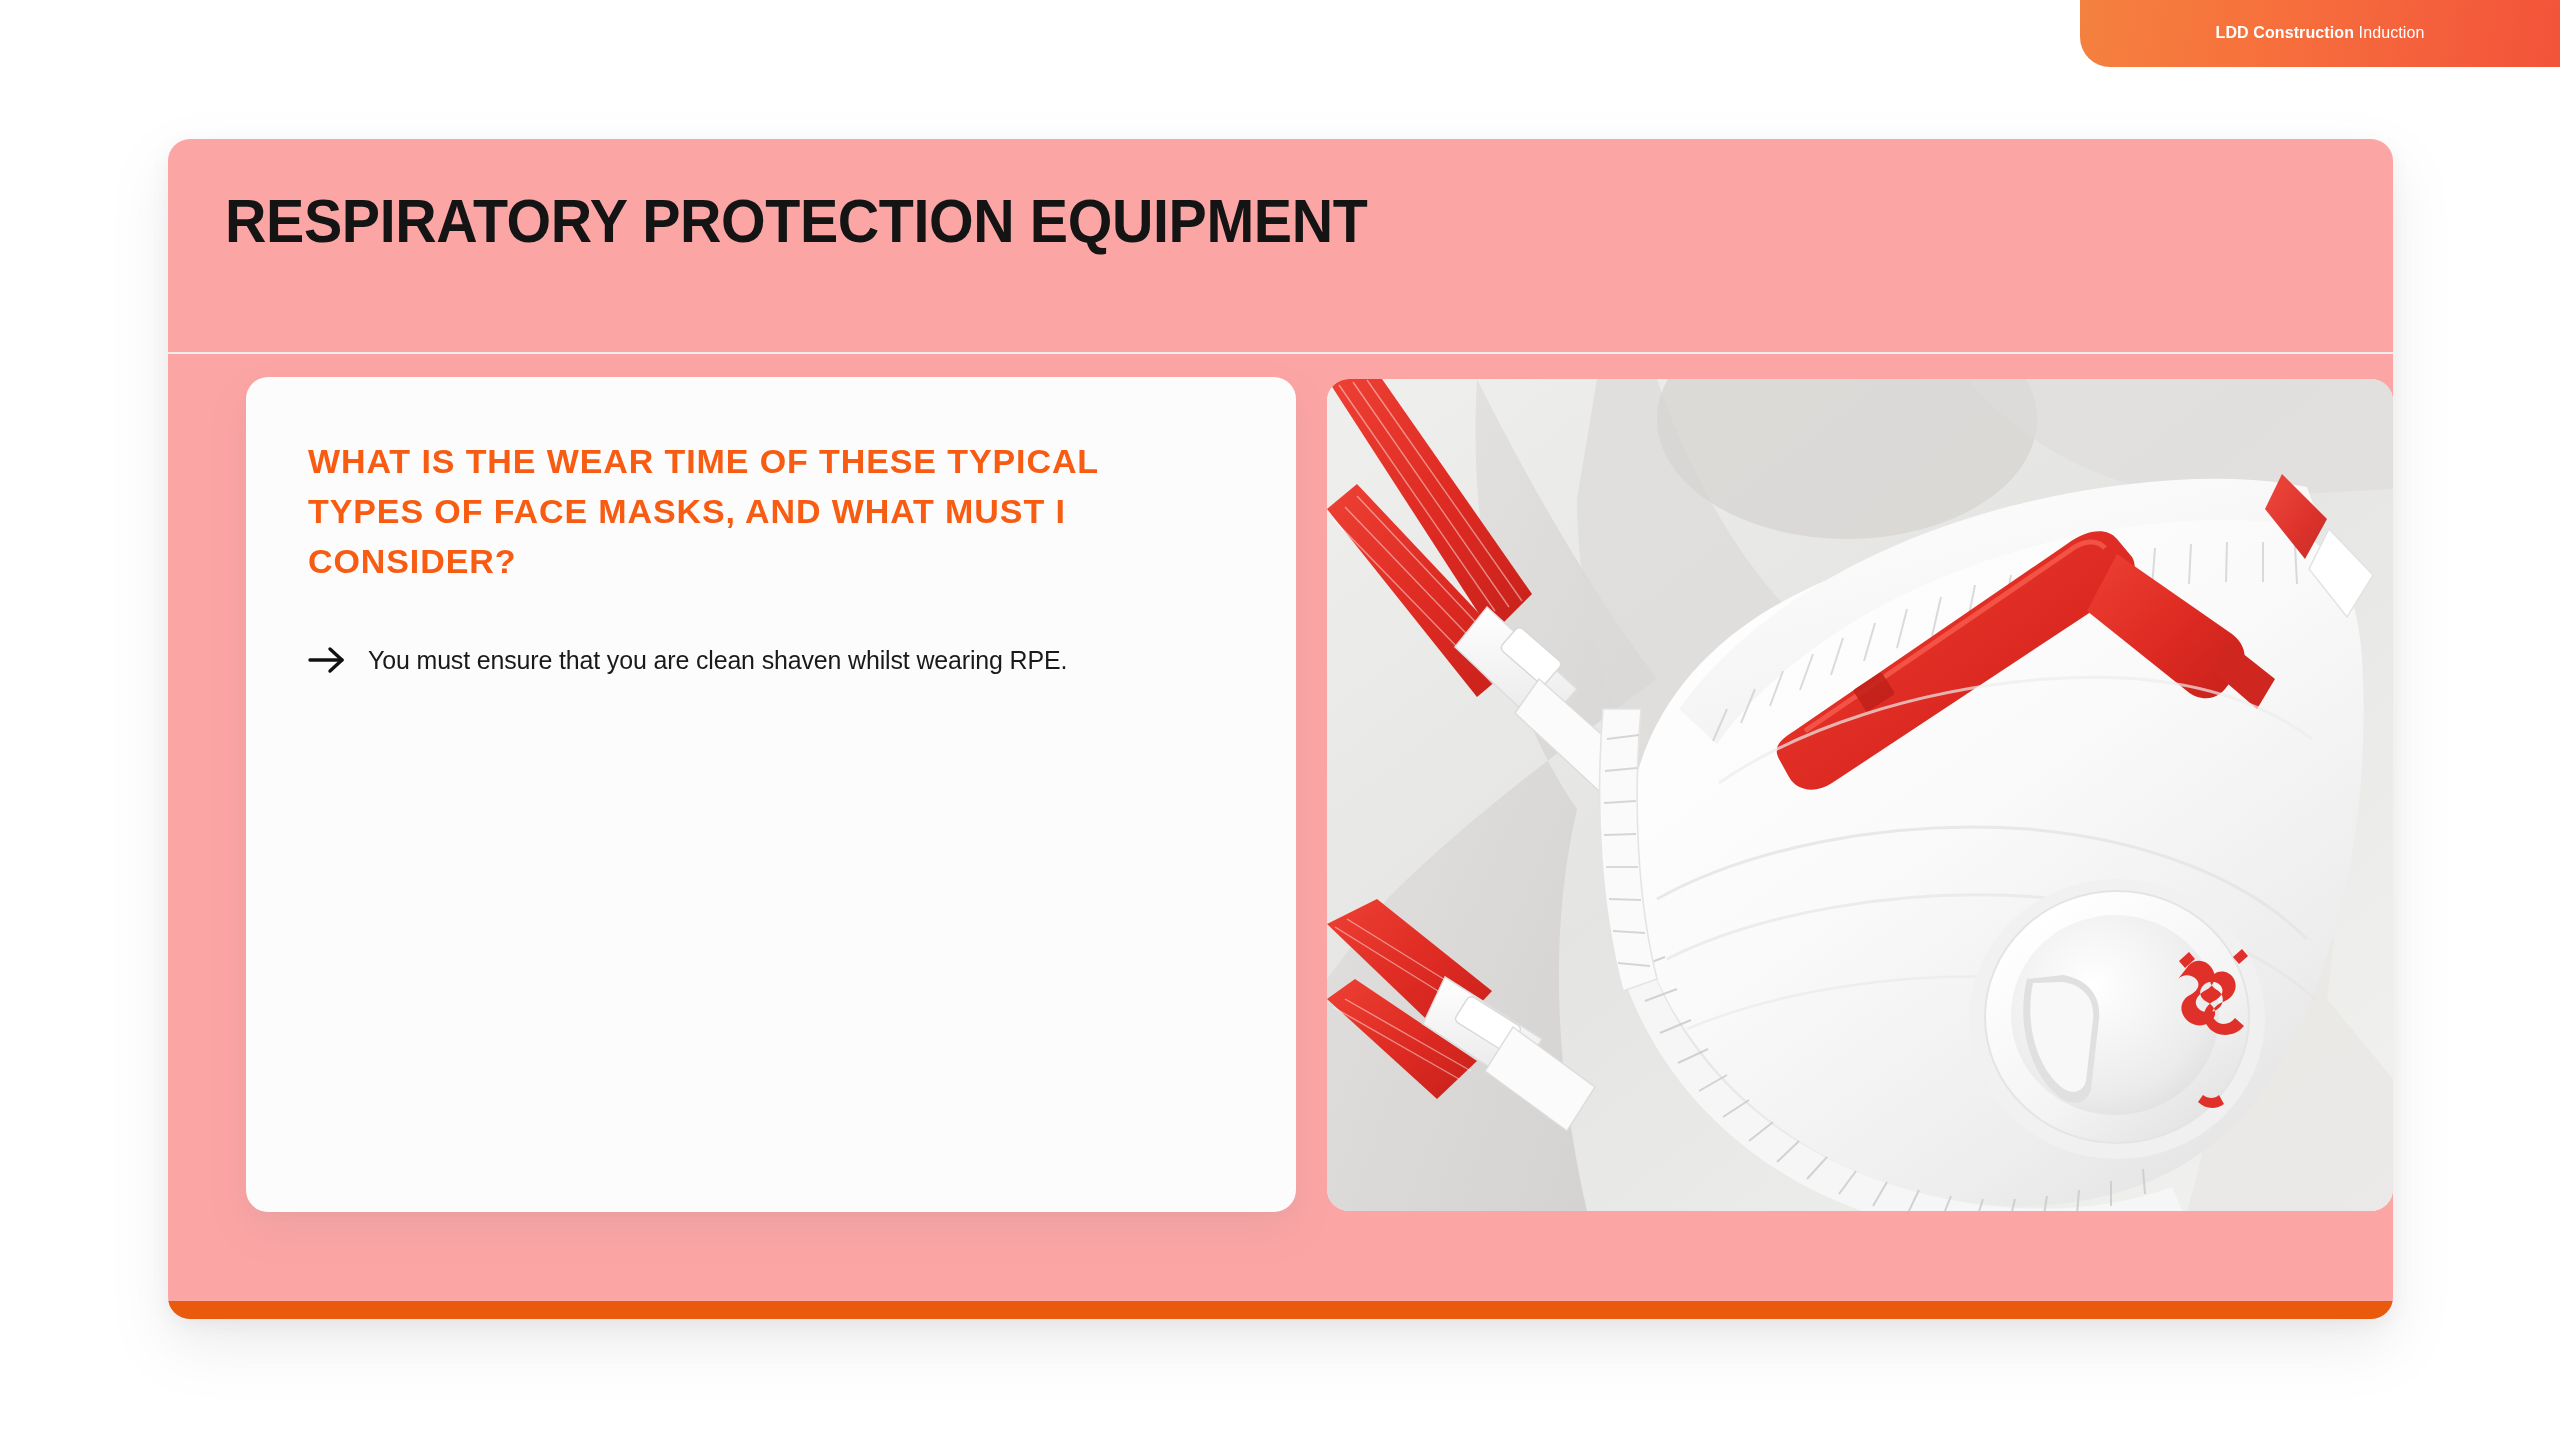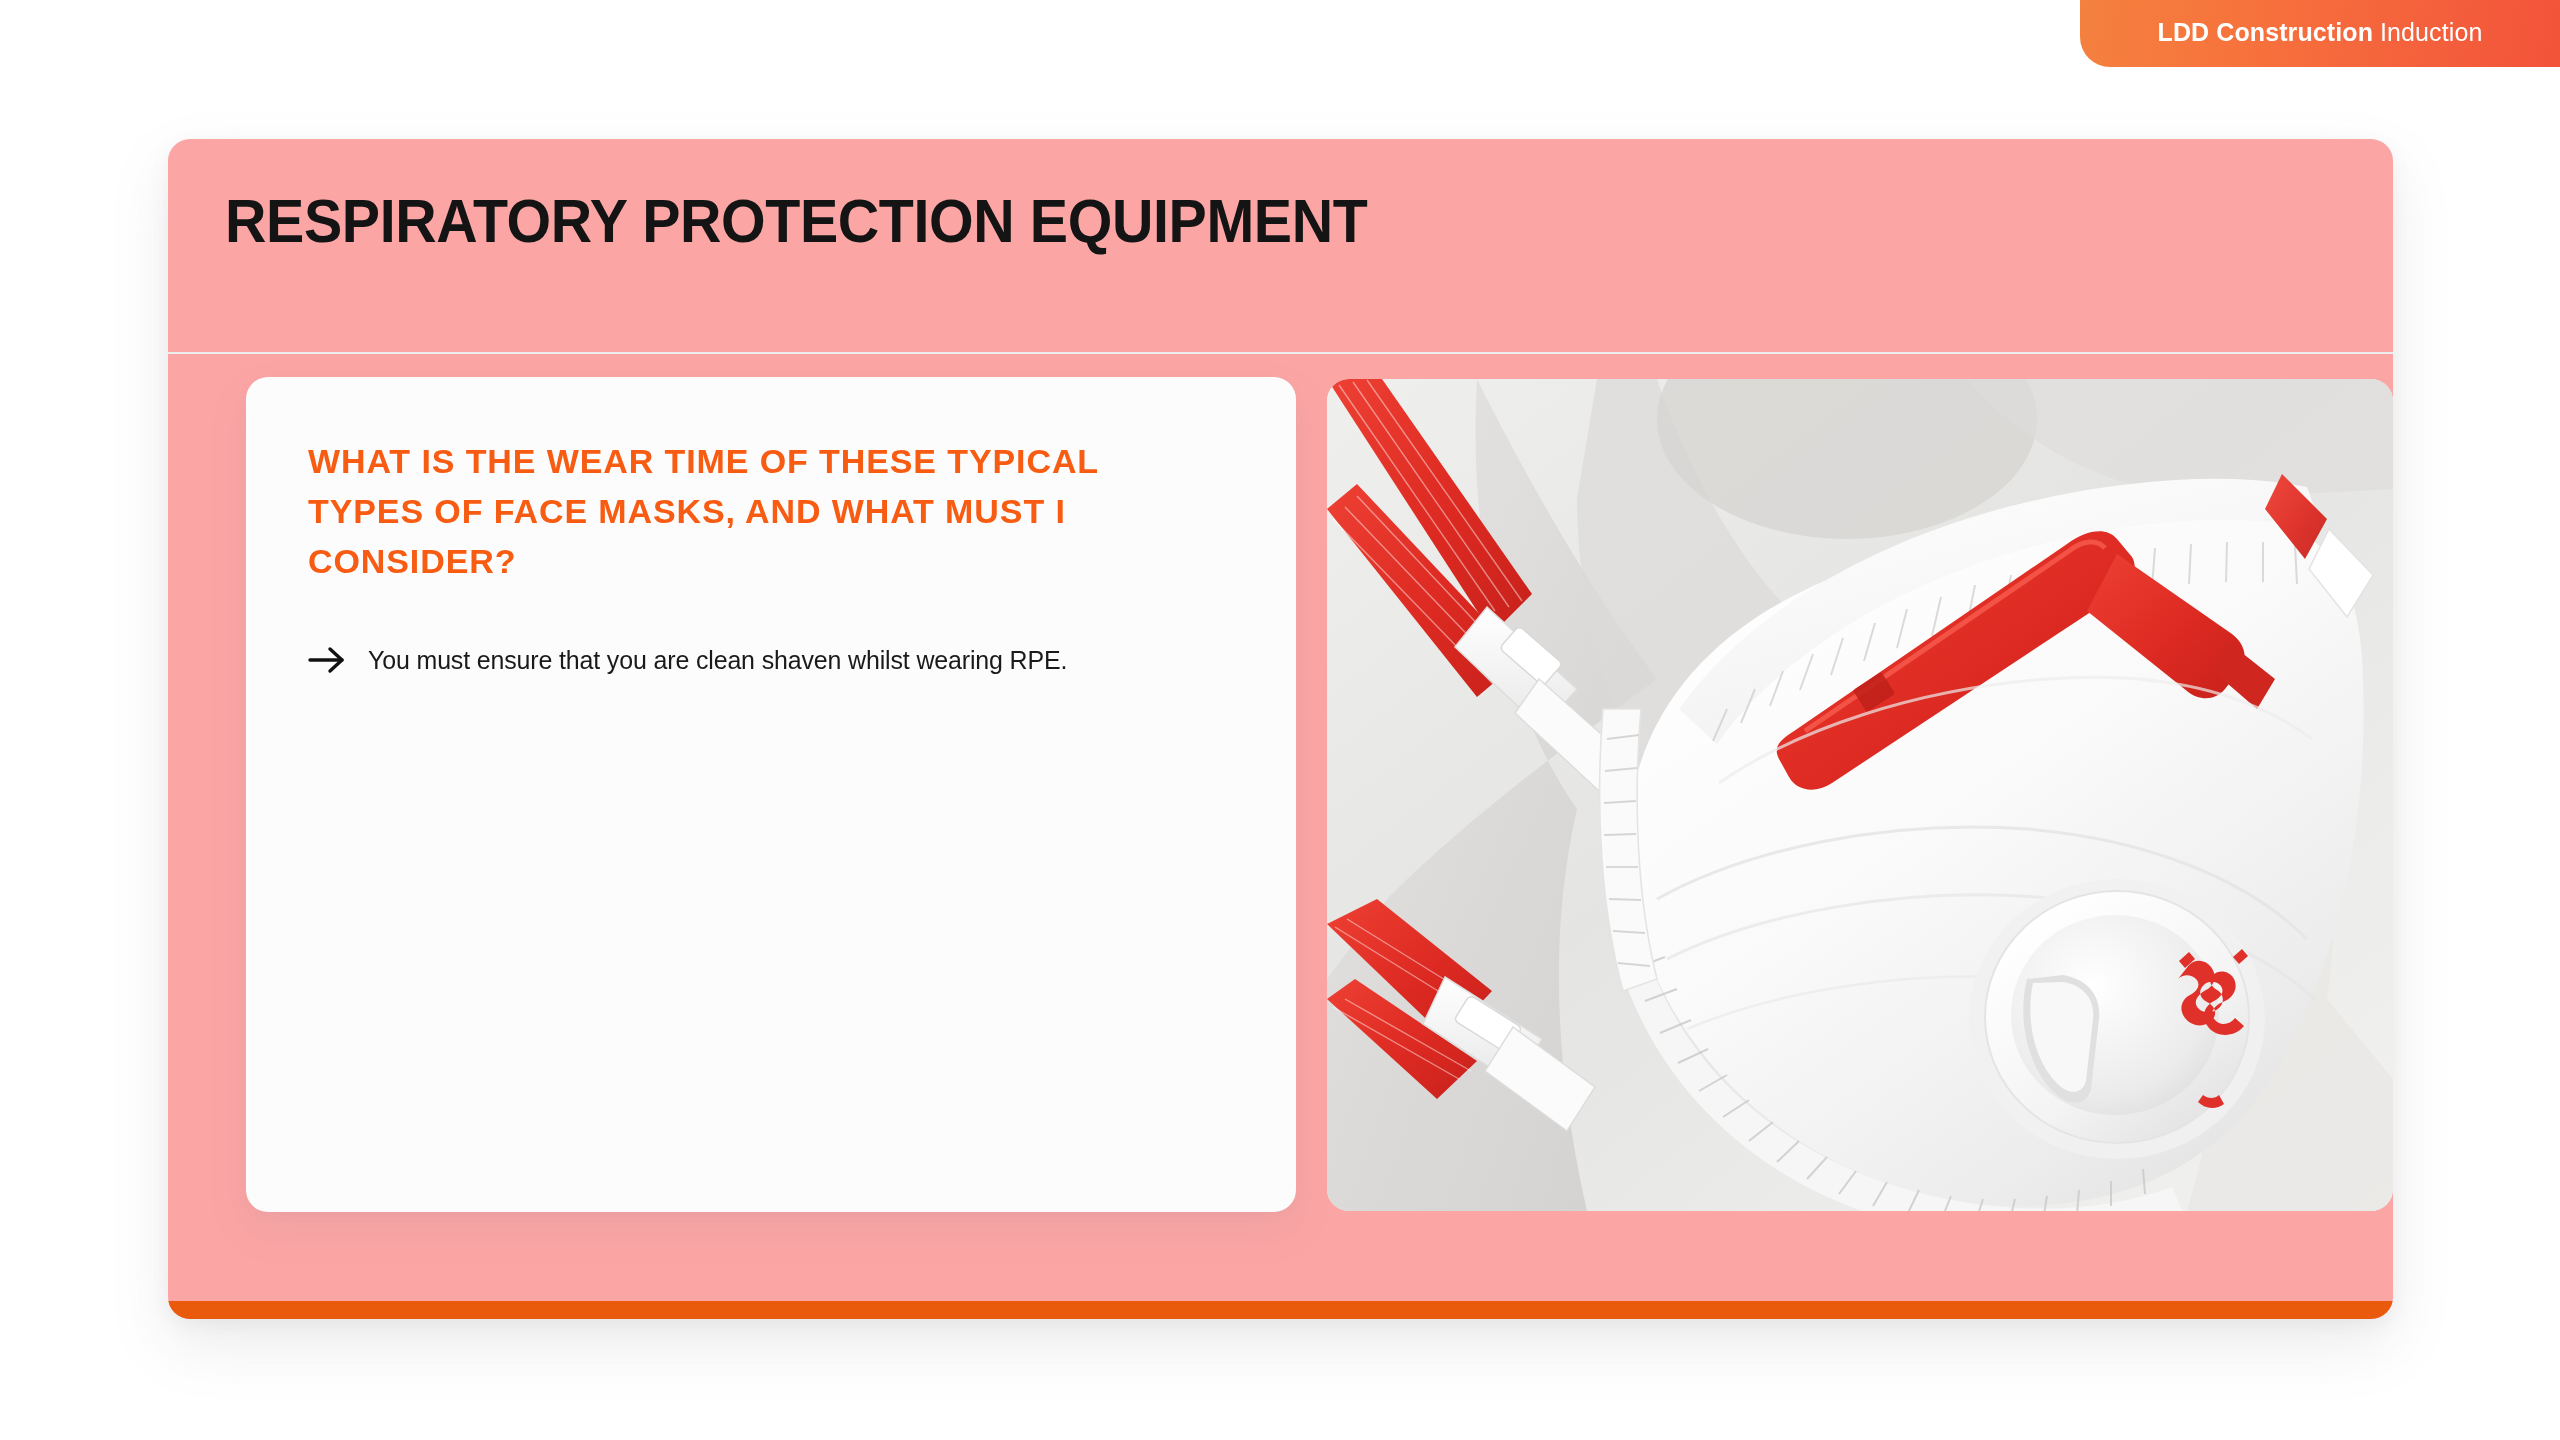--- a/index.html
+++ b/index.html
@@ -26,21 +26,21 @@
     background: linear-gradient(100deg, #f4813f 0%, #f7713c 38%, #f4603c 72%, #f25339 100%);
     border-bottom-left-radius: 30px;
     display: flex;
     align-items: center;
     justify-content: center;
     box-sizing: border-box;
     padding-bottom: 2px;
   }
   .header-badge-text {
     color: #ffffff;
-    font-size: 25px;
+    font-size: 16px;
     letter-spacing: 0.1px;
     white-space: nowrap;
   }
   .header-badge-text .brand {
     font-weight: 700;
   }
   .header-badge-text .suffix {
     font-weight: 400;
   }
 

